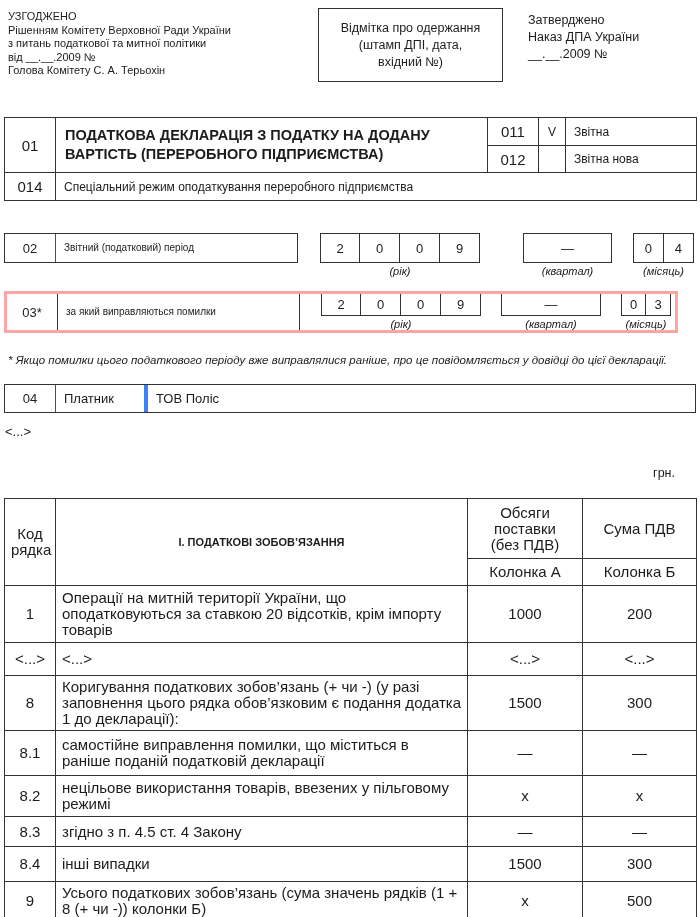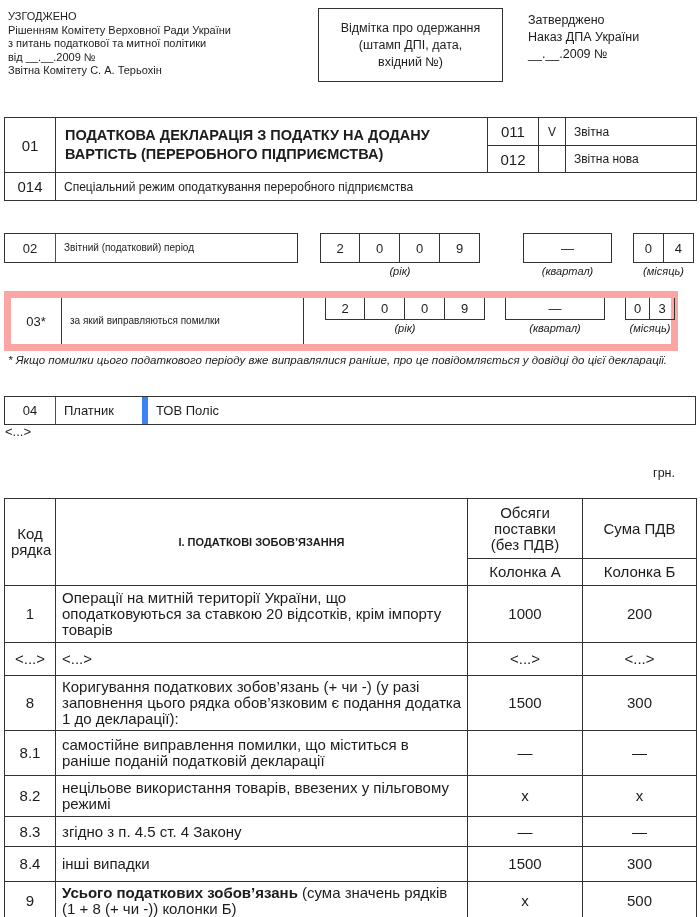--- a/index.html
+++ b/index.html
@@ -70,45 +70,45 @@
   
   .row02 { top: 233px; width: 692px; height: 46px; }
   .row02 .p-labelbox { width: 294px; height: 30px; }
   .row02 .grp-year { position: absolute; left: 316px; top: 0; width: 160px; }
   .row02 .grp-quarter { position: absolute; left: 519px; top: 0; width: 89px; }
   .row02 .grp-month { position: absolute; left: 629px; top: 0; width: 61px; }
   .row02 .grp-month .digit-cell { width: 30.5px; }
 
   
   .row03 {
-    top: 291px; width: 674px; height: 60px; border: 7px solid #fca5a5;
+    top: 291px; width: 674px; height: 42px; border: 3px solid #fca5a5;
     display: flex;
   }
   .row03 .p-code { border-right: 1px solid #333; }
   .row03 .p-label { max-width: 242px; border-right: 1px solid #333; flex: 0 0 242px; }
   .row03 .boxes { position: relative; flex: 1; }
   .row03 .digit-cell, .row03 .quarter-cell { height: 22px; border-top: none; }
   .row03 .grp-year { position: absolute; left: 21px; top: 0; width: 160px; }
   .row03 .grp-quarter { position: absolute; left: 201px; top: 0; width: 100px; }
   .row03 .grp-month { position: absolute; left: 321px; top: 0; width: 50px; }
   .row03 .grp-month .digit-cell { width: 25px; }
 
   .footnote {
     position: absolute; left: 8px; top: 354px; width: 688px;
     font-style: italic; font-size: 11.5px;
   }
 
   
   .payer-row {
-    position: absolute; left: 4px; top: 396px; width: 692px; height: 29px;
+    position: absolute; left: 4px; top: 384px; width: 692px; height: 29px;
     border: 1px solid #333; display: flex; font-size: 13px;
   }
   .payer-row .p-code { flex: 0 0 51px; }
   .payer-row .payer-label {
-    flex: 0 0 92px; border-right: 6px solid #3b82f6;
+    flex: 0 0 92px; border-right: 4px solid #3b82f6;
     display: flex; align-items: center; padding-left: 8px;
   }
   .payer-row .payer-value { flex: 1; display: flex; align-items: center; padding-left: 8px; }
 
   .ellipsis-note { position: absolute; left: 5px; top: 424px; font-size: 13px; }
   .currency-note { position: absolute; right: 25px; top: 466px; font-size: 12.5px; }
 
   
   .table-main { position: absolute; left: 4px; top: 498px; width: 692px; }
   .table-main td { padding: 3px 6px; line-height: 16px; }
@@ -120,33 +120,33 @@
   .table-main tr.h1 td { height: 60px; }
   .table-main tr.h2 td { height: 27px; }
   .table-main tr.r1 td { height: 57px; }
   .table-main tr.r2 td { height: 33px; }
   .table-main tr.r3 td { height: 49px; }
   .table-main tr.r4 td { height: 45px; }
   .table-main tr.r5 td { height: 41px; }
   .table-main tr.r6 td { height: 30px; }
   .table-main tr.r7 td { height: 35px; }
   .table-main tr.r8 td { height: 37px; }
-  .bold { font-weight: bold; }
+  .bold { font-weight: normal; }
 </style>
 </head>
 <body>
 
 <div class="page">
 
   <div class="approve-left">
     <div>УЗГОДЖЕНО</div>
     <div>Рішенням Комітету Верховної Ради України</div>
     <div>з питань податкової та митної політики</div>
     <div>від __.__.2009 №</div>
-    <div>Звітна Комітету С. А. Терьохін</div>
+    <div>Голова Комітету С. А. Терьохін</div>
   </div>
 
   <div class="receipt-box">
     <div>Відмітка про одержання</div>
     <div>(штамп ДПІ, дата,</div>
     <div>вхідний №)</div>
   </div>
 
   <div class="approved-right">
     <div>Затверджено</div>

